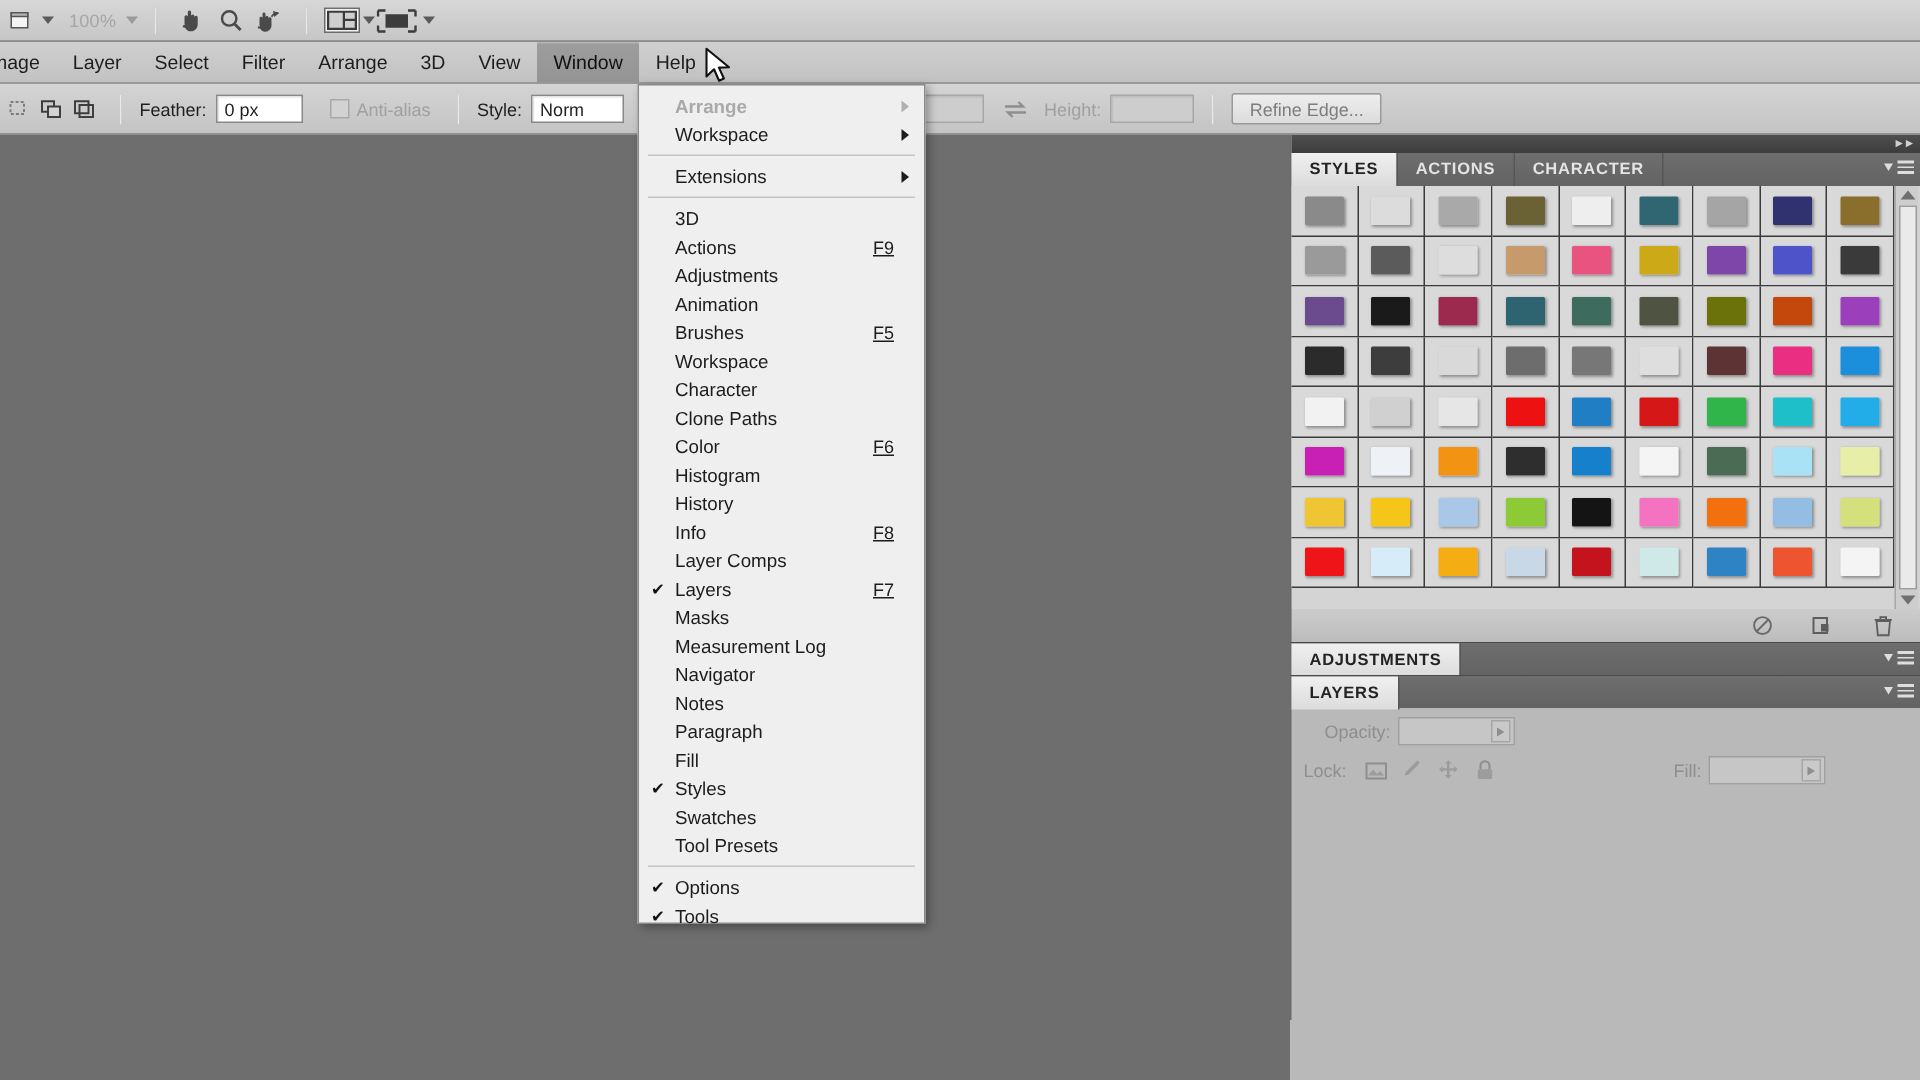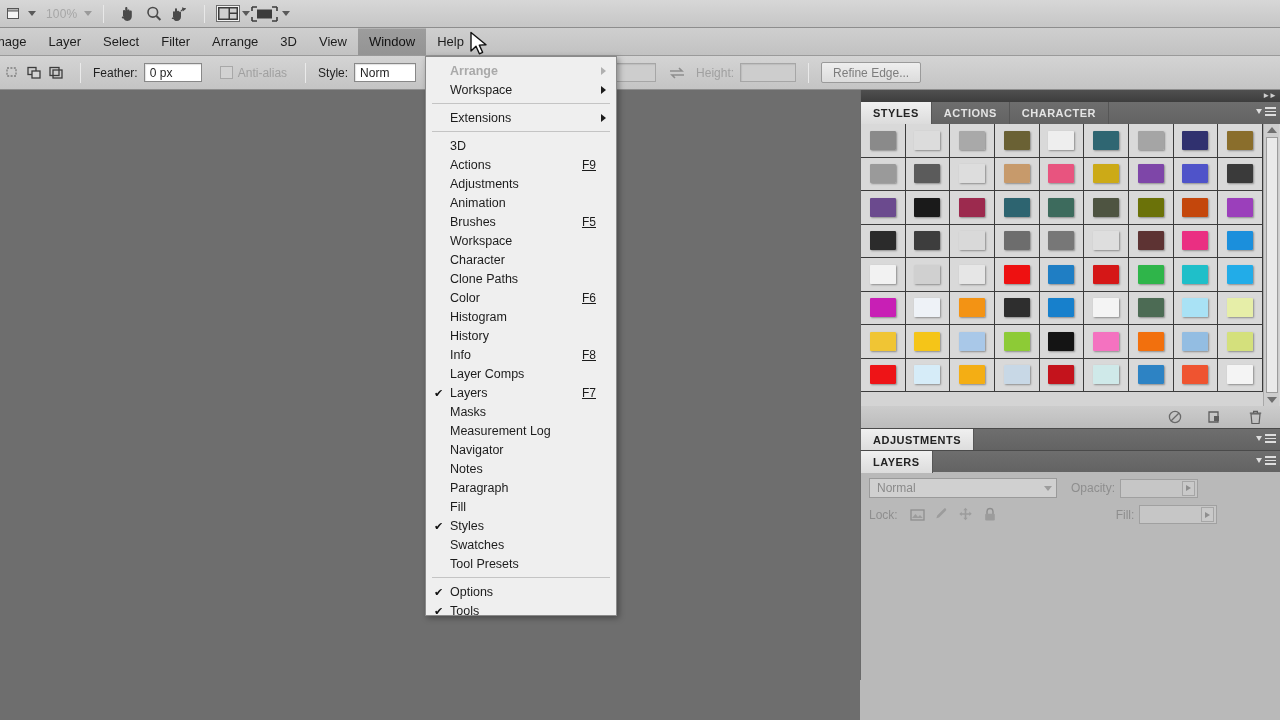--- a/index.html
+++ b/index.html
@@ -639,24 +639,20 @@
         <span class="pm-lines">
             <i></i>
             <i></i>
             <i></i>
           </span>
       </div>
     </div>
 
     <div class="layers-body">
       <div class="layers-row1">
-        <div class="blend-select">
-          <span>Normal</span>
-          <span class="bs-caret"></span>
-        </div>
         <div class="op-label">Opacity:</div>
         <div class="num-field">
           <span></span>
           <span class="nf-arrow">
               <span class="nf-tri"></span>
             </span>
         </div>
       </div>
 
       <div class="layers-row2">

